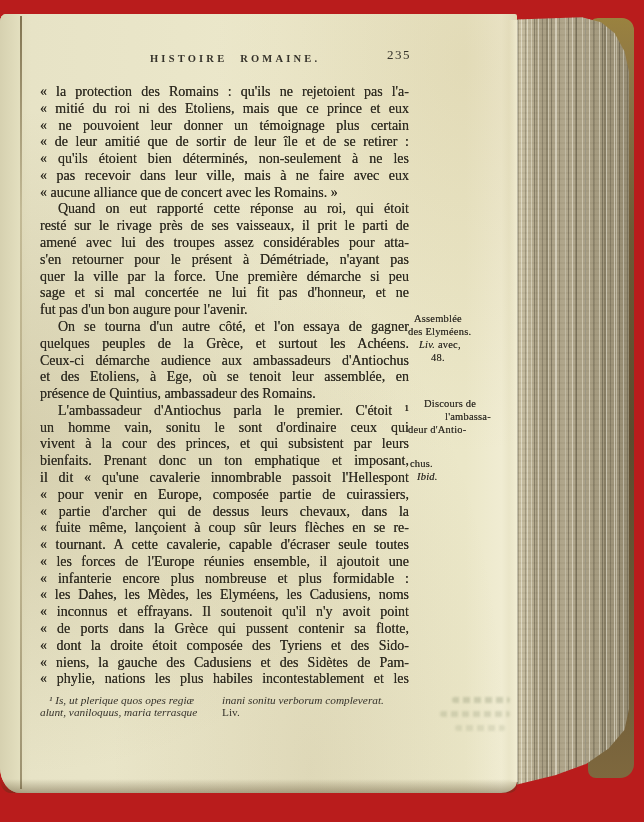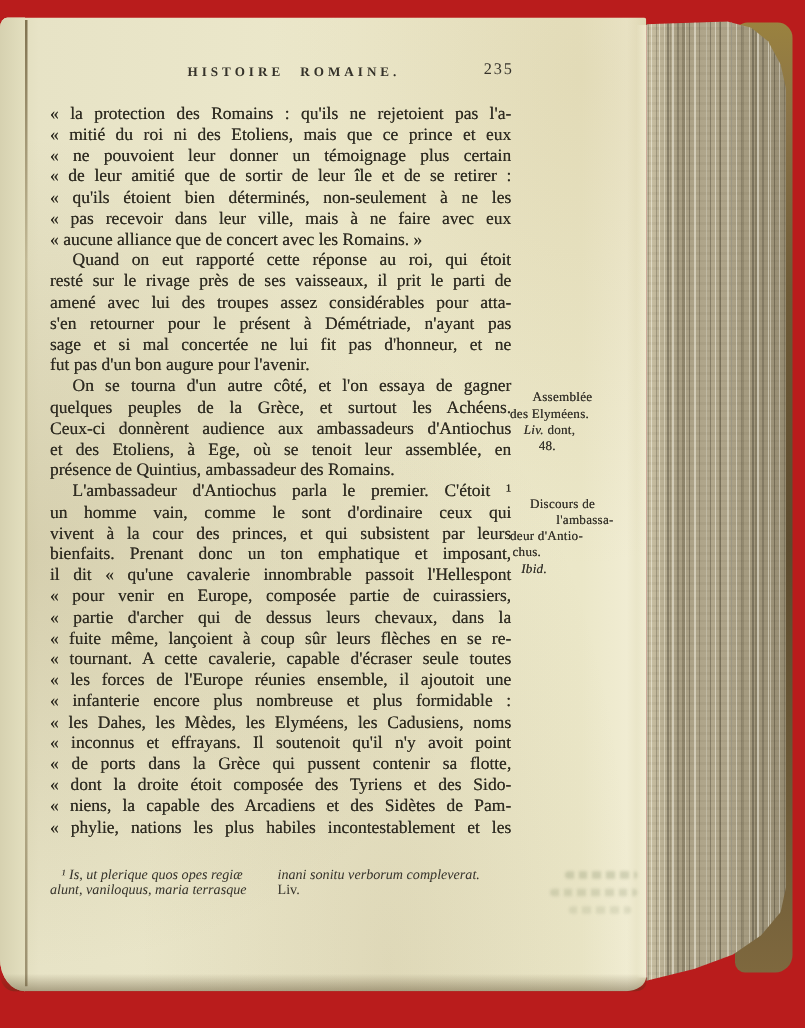--- a/index.html
+++ b/index.html
@@ -52,26 +52,26 @@
   .bline{text-align:justify;text-align-last:justify;white-space:normal;}
   .bline.end{text-align-last:left;}
   .bline.ind{text-indent:18px;}
   
   .margin-note{
     position:absolute;left:408px;width:102px;
     font-size:10.5px;line-height:12.9px;letter-spacing:.2px;
     color:#34312a;text-shadow:0 0 .3px rgba(43,40,30,.8);
   }
   .margin-note .em{font-style:italic;}
-  .mnote-0 .note-line:nth-child(1){padding-left:6px;margin-left:12px;}
+  .mnote-0 .note-line:nth-child(1){padding-left:6px;}
   .mnote-0 .note-line:nth-child(3){padding-left:11px;}
   .mnote-0 .note-line:nth-child(4){padding-left:23px;}
   .mnote-1 .note-line:nth-child(1){padding-left:16px;}
   .mnote-1 .note-line:nth-child(2){padding-left:18px;text-align:center;}
-  .mnote-1 .note-line:nth-child(4){padding-left:2px;}
+  .mnote-1 .note-line:nth-child(4){padding-left:2px;margin-top:21px;}
   .mnote-1 .note-line:nth-child(5){padding-left:9px;}
   
   .footnote{
     position:absolute;left:40px;top:680px;width:370px;
     display:flex;
     font-size:11.3px;line-height:12.4px;
     color:#35322a;
   }
   .fn-col{width:182px;}
   .fn-col .fseg{font-style:italic;}
@@ -132,51 +132,52 @@
         <div class="bline">« mitié du roi ni des Etoliens, mais que ce prince et eux</div>
         <div class="bline">« ne pouvoient leur donner un témoignage plus certain</div>
         <div class="bline">« de leur amitié que de sortir de leur île et de se retirer :</div>
         <div class="bline">« qu'ils étoient bien déterminés, non-seulement à ne les</div>
         <div class="bline">« pas recevoir dans leur ville, mais à ne faire avec eux</div>
         <div class="bline end">« aucune alliance que de concert avec les Romains. »</div>
         <div class="bline ind">Quand on eut rapporté cette réponse au roi, qui étoit</div>
         <div class="bline">resté sur le rivage près de ses vaisseaux, il prit le parti de</div>
         <div class="bline">amené avec lui des troupes assez considérables pour atta-</div>
         <div class="bline">s'en retourner pour le présent à Démétriade, n'ayant pas</div>
+        <div class="bline">quer la ville par la force. Une première démarche si peu</div>
         <div class="bline">sage et si mal concertée ne lui fit pas d'honneur, et ne</div>
         <div class="bline end">fut pas d'un bon augure pour l'avenir.</div>
         <div class="bline ind">On se tourna d'un autre côté, et l'on essaya de gagner</div>
         <div class="bline">quelques peuples de la Grèce, et surtout les Achéens.</div>
-        <div class="bline">Ceux-ci donnèrent audience aux ambassadeurs d'Antiochus</div>
+        <div class="bline">Ceux-ci démarche audience aux ambassadeurs d'Antiochus</div>
         <div class="bline">et des Etoliens, à Ege, où se tenoit leur assemblée, en</div>
         <div class="bline end">présence de Quintius, ambassadeur des Romains.</div>
         <div class="bline ind">L'ambassadeur d'Antiochus parla le premier. C'étoit ¹</div>
-        <div class="bline">un homme vain, comme le sont d'ordinaire ceux qui</div>
+        <div class="bline">un homme vain, sonitu le sont d'ordinaire ceux qui</div>
         <div class="bline">vivent à la cour des princes, et qui subsistent par leurs</div>
         <div class="bline">bienfaits. Prenant donc un ton emphatique et imposant,</div>
         <div class="bline">il dit « qu'une cavalerie innombrable passoit l'Hellespont</div>
         <div class="bline">« pour venir en Europe, composée partie de cuirassiers,</div>
         <div class="bline">« partie d'archer qui de dessus leurs chevaux, dans la</div>
         <div class="bline">« fuite même, lançoient à coup sûr leurs flèches en se re-</div>
         <div class="bline">« tournant. A cette cavalerie, capable d'écraser seule toutes</div>
         <div class="bline">« les forces de l'Europe réunies ensemble, il ajoutoit une</div>
         <div class="bline">« infanterie encore plus nombreuse et plus formidable :</div>
         <div class="bline">« les Dahes, les Mèdes, les Elyméens, les Cadusiens, noms</div>
         <div class="bline">« inconnus et effrayans. Il soutenoit qu'il n'y avoit point</div>
         <div class="bline">« de ports dans la Grèce qui pussent contenir sa flotte,</div>
         <div class="bline">« dont la droite étoit composée des Tyriens et des Sido-</div>
-        <div class="bline">« niens, la capable des Arcadiens et des Sidètes de Pam-</div>
+        <div class="bline">« niens, la gauche des Cadusiens et des Sidètes de Pam-</div>
         <div class="bline">« phylie, nations les plus habiles incontestablement et les</div>
       </div>
 
     <div id="margin-notes">
         <div class="margin-note mnote-0" style="top: 299px;">
           <div class="note-line"><span class="nseg rom">Assemblée</span></div>
           <div class="note-line"><span class="nseg rom">des Elyméens.</span></div>
-          <div class="note-line"><span class="nseg em">Liv.</span><span class="nseg rom"> dont,</span></div>
+          <div class="note-line"><span class="nseg em">Liv.</span><span class="nseg rom"> avec,</span></div>
           <div class="note-line"><span class="nseg rom">48.</span></div>
         </div>
         <div class="margin-note mnote-1" style="top: 384px;">
           <div class="note-line"><span class="nseg rom">Discours de</span></div>
           <div class="note-line"><span class="nseg rom">l'ambassa-</span></div>
           <div class="note-line"><span class="nseg rom">deur d'Antio-</span></div>
           <div class="note-line"><span class="nseg rom">chus.</span></div>
           <div class="note-line"><span class="nseg em">Ibid.</span></div>
         </div>
       </div>

